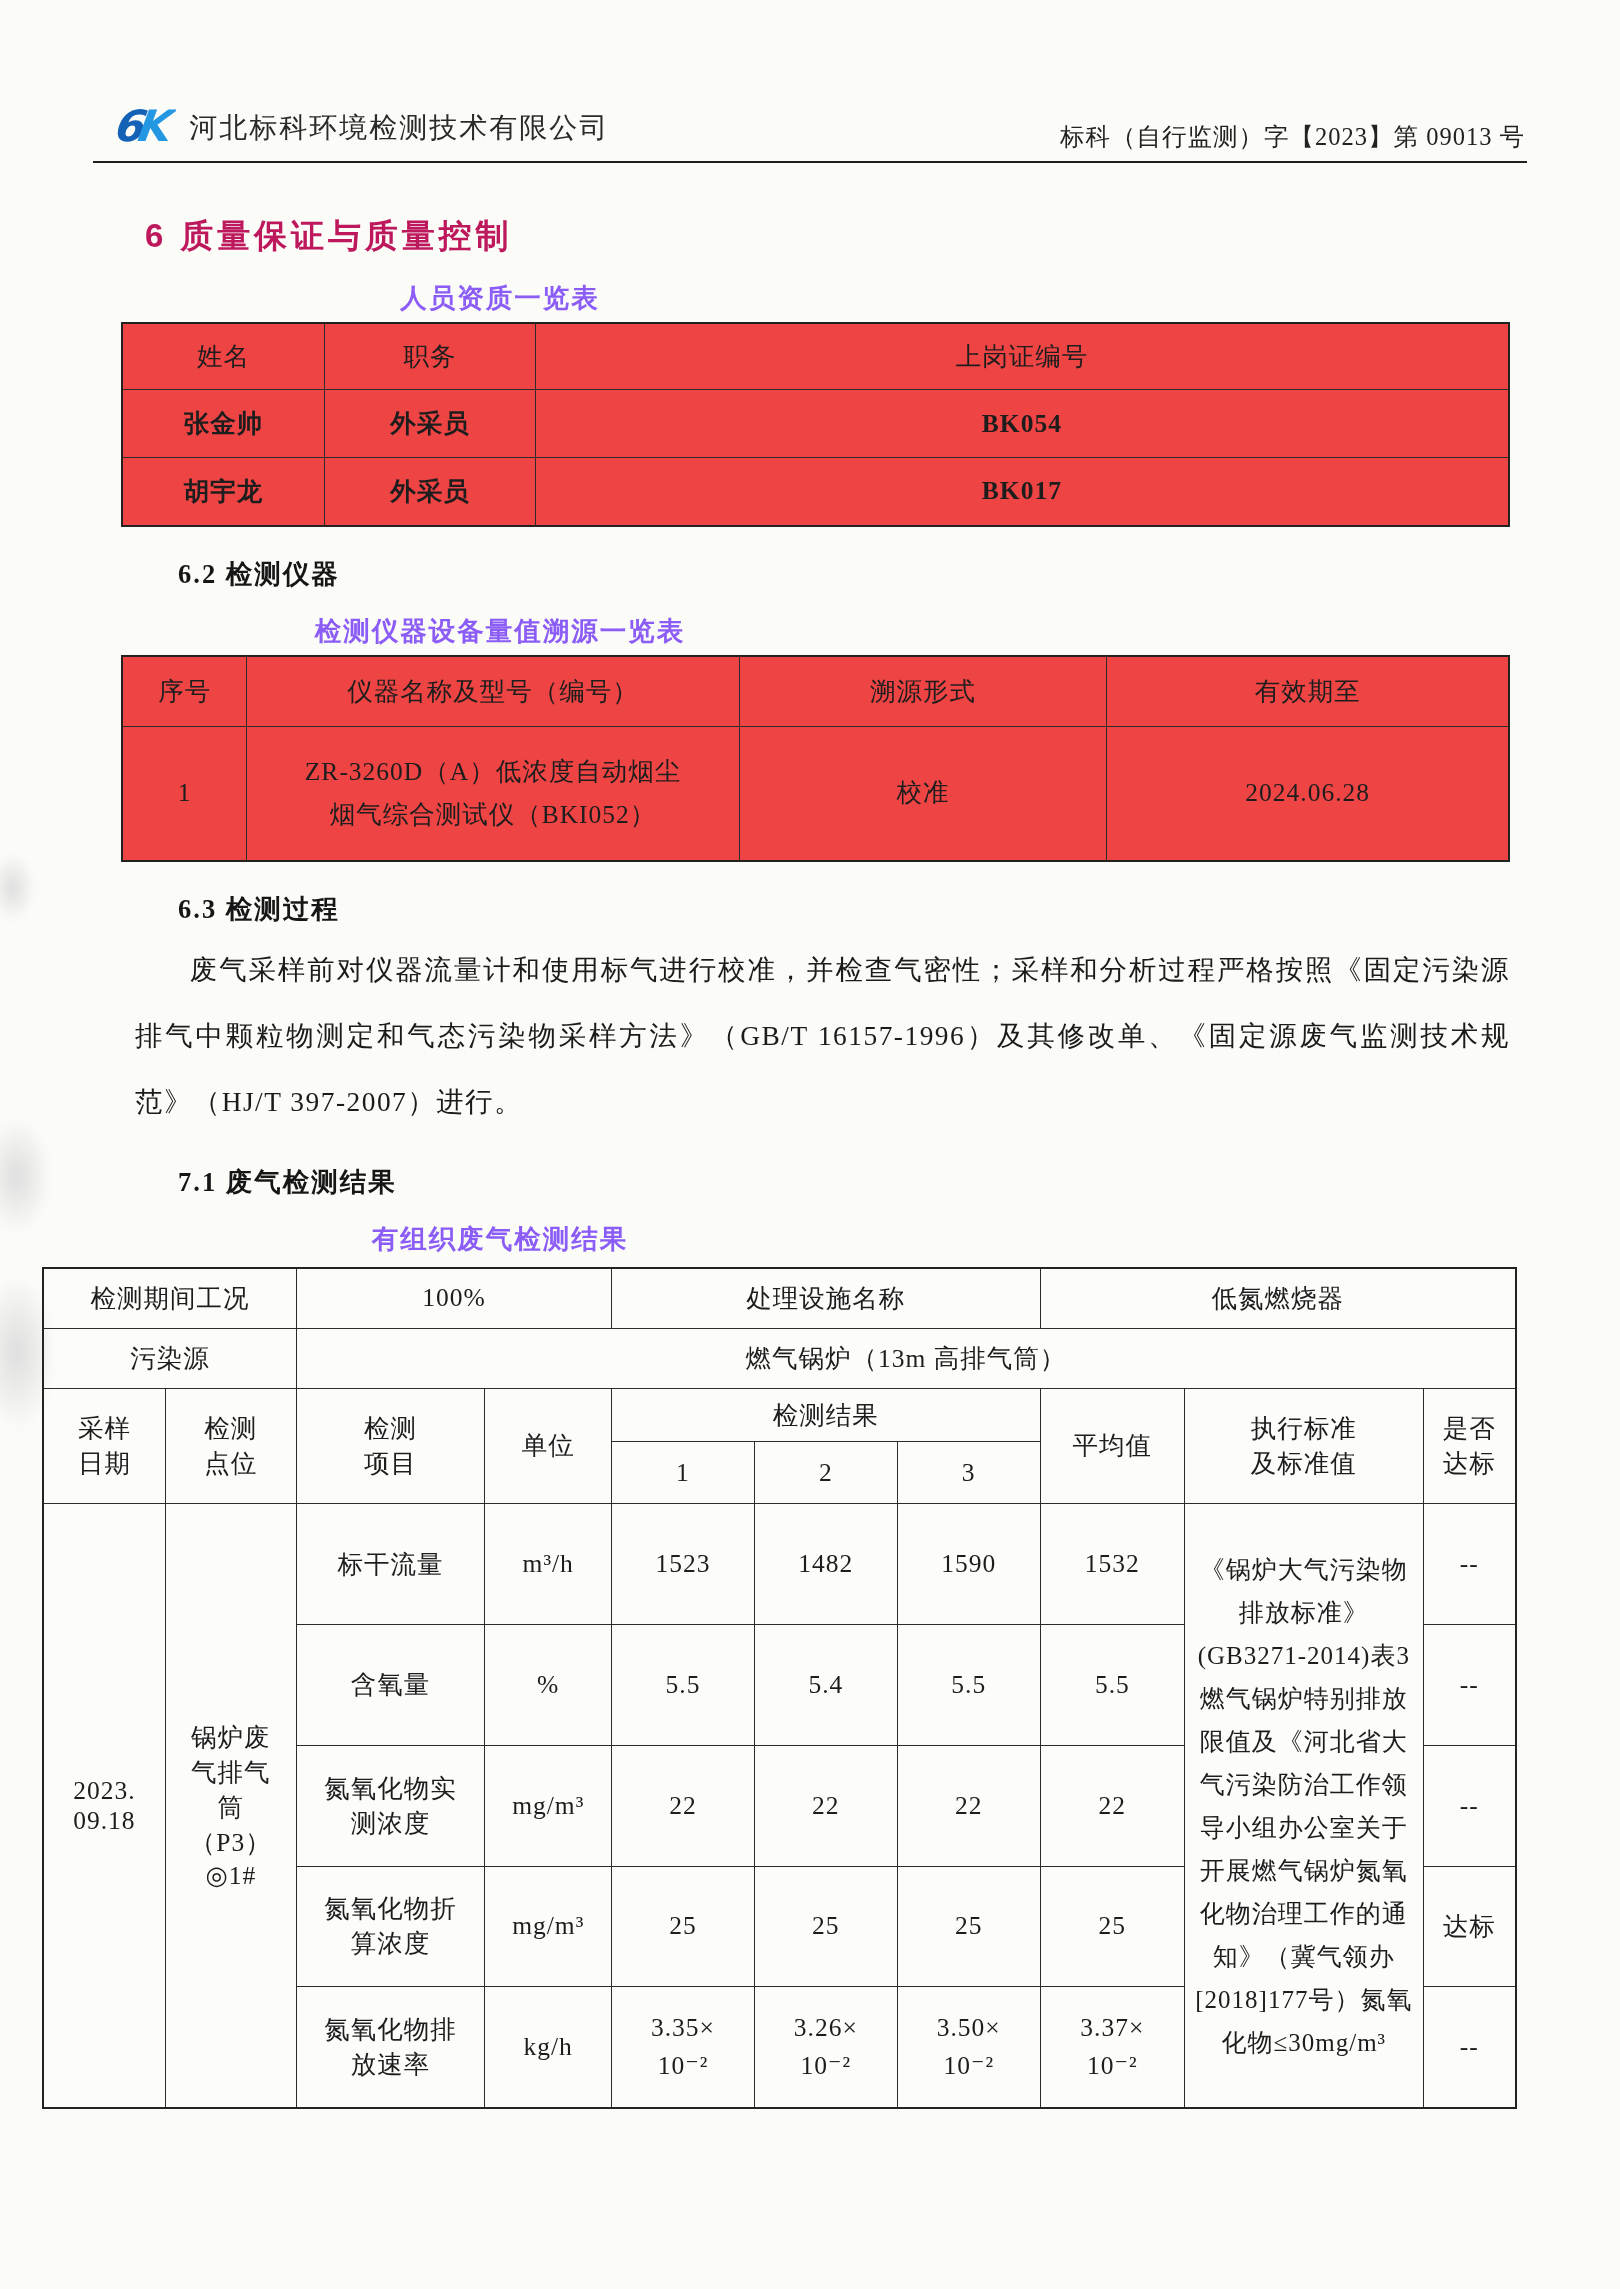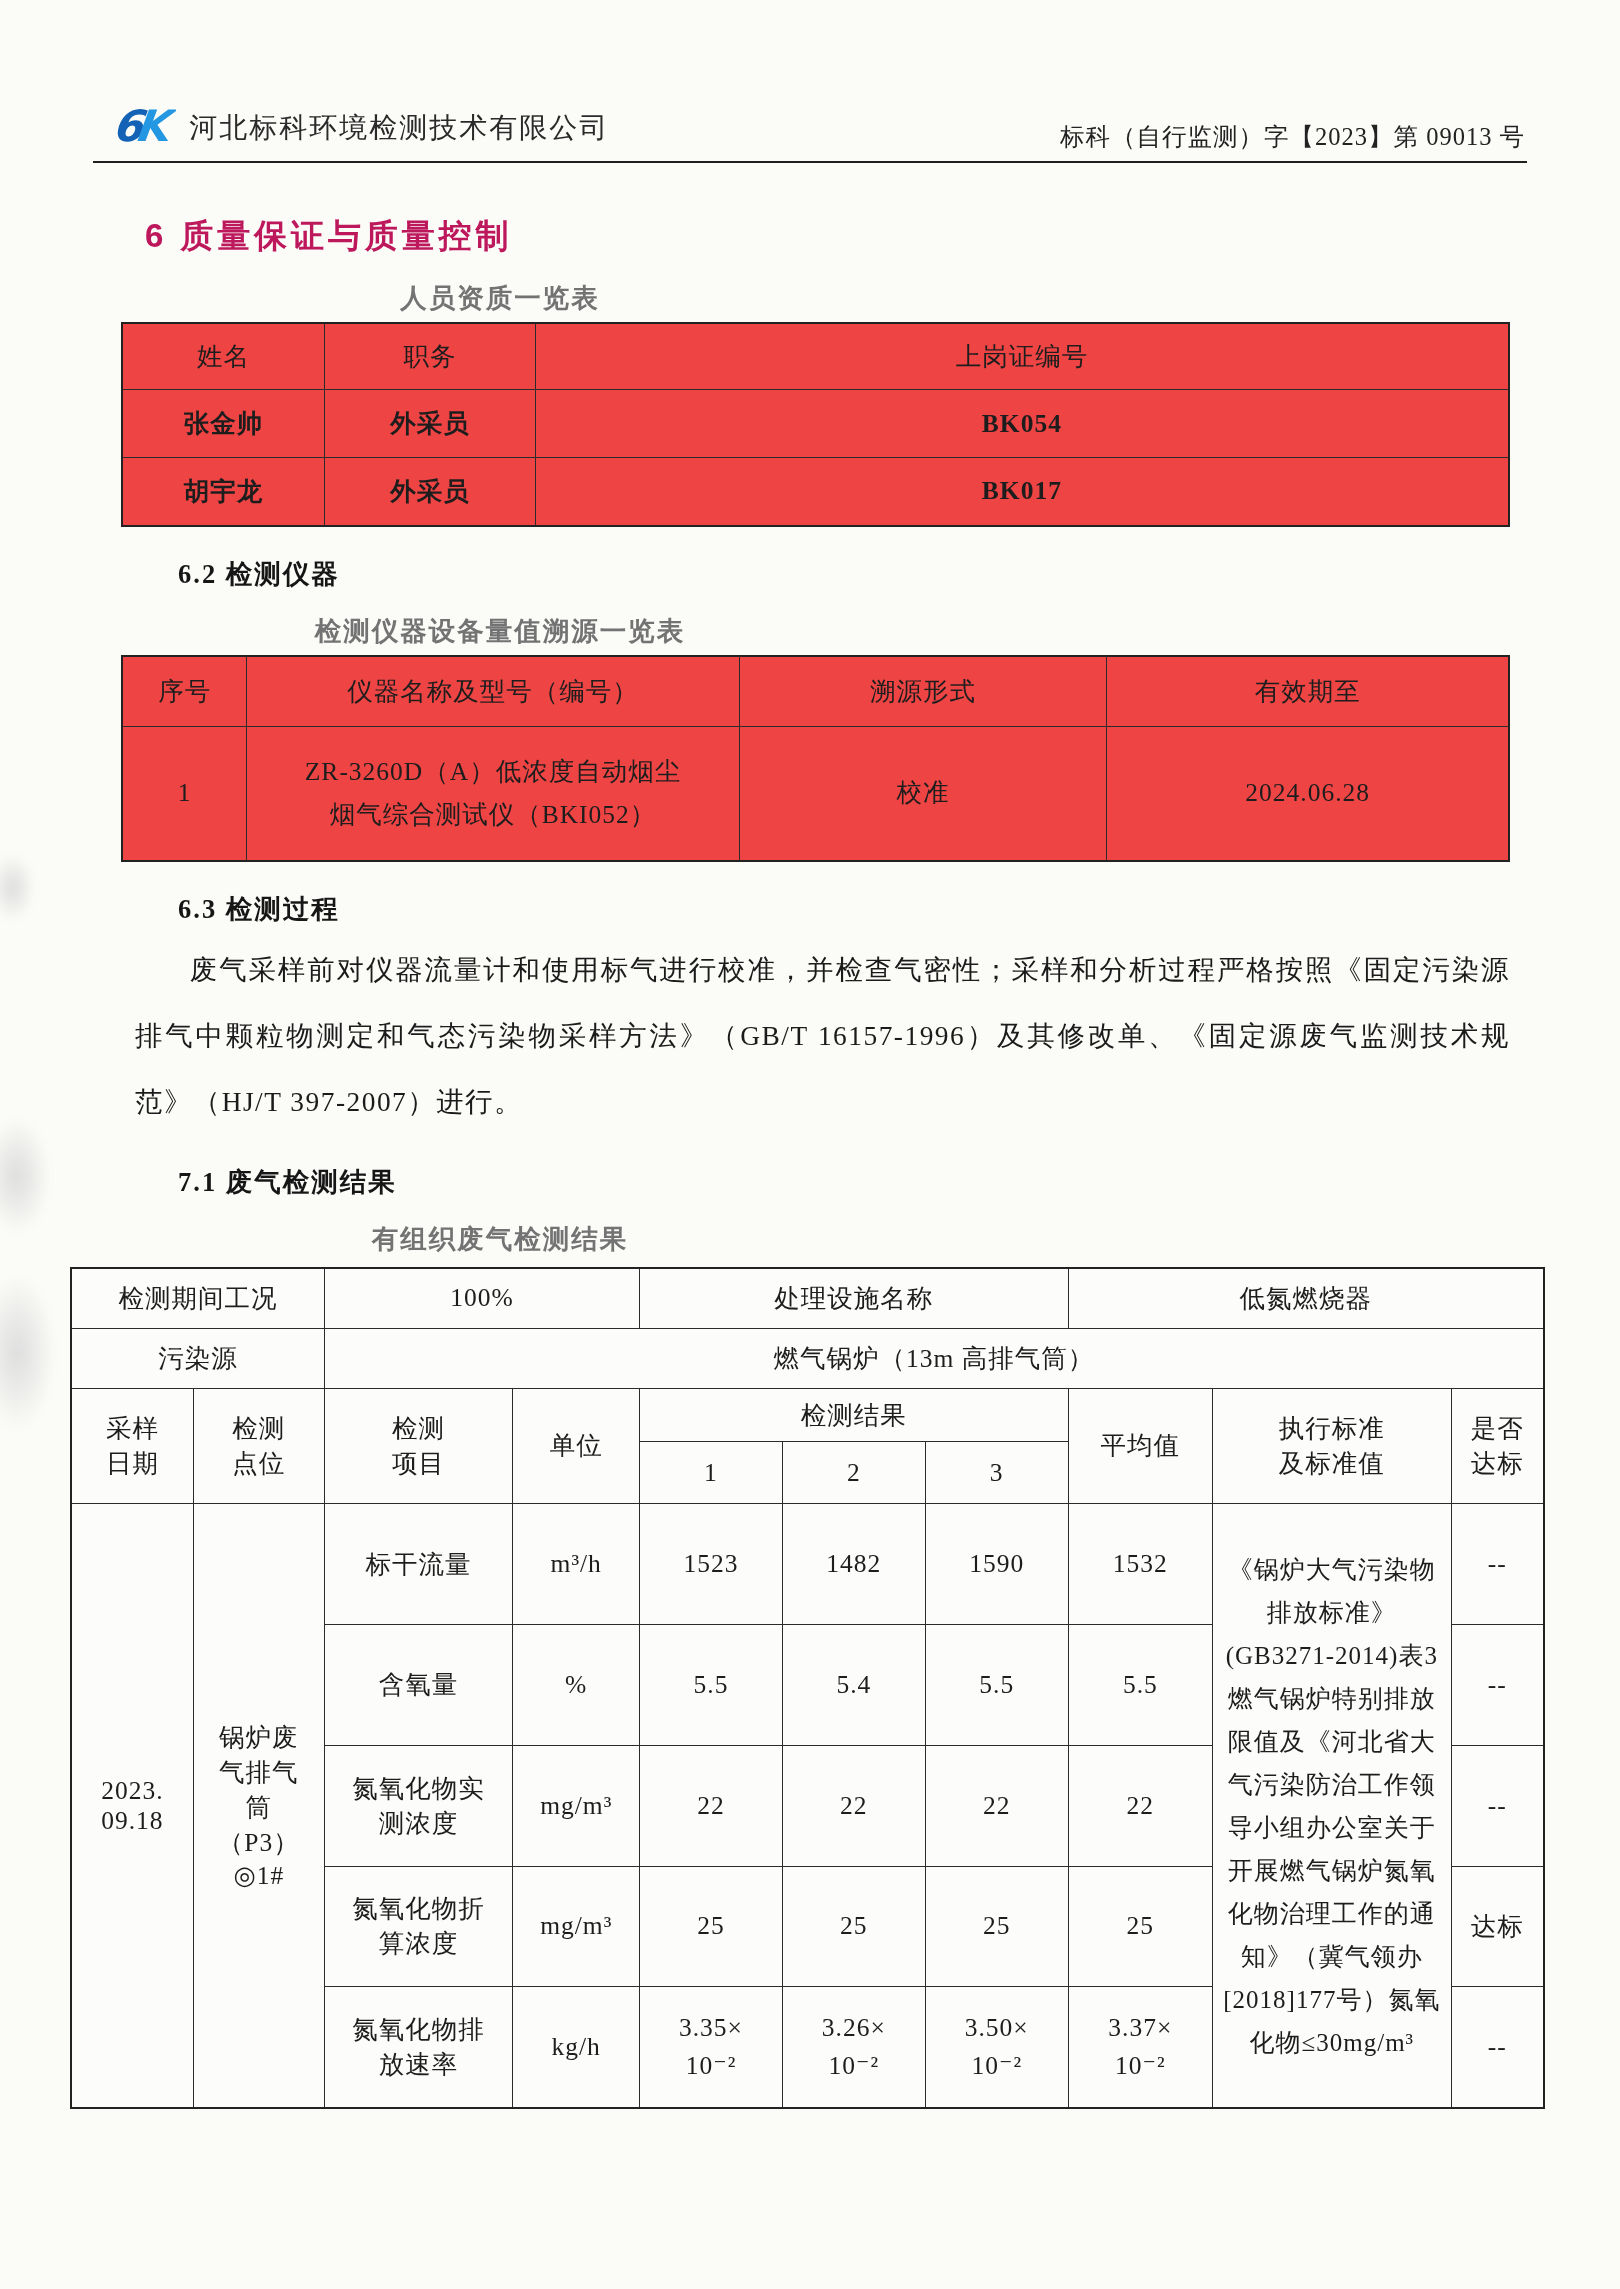--- a/index.html
+++ b/index.html
@@ -32,21 +32,21 @@
     font-family:"Liberation Sans","DejaVu Sans",sans-serif;
     font-size:33px;font-weight:bold;letter-spacing:3.9px;color:#be185d;
   }
   .h2{
     margin:29px 0 0 178px;
     font-size:26.5px;font-weight:bold;letter-spacing:2px;color:#161616;
   }
   .caption{
     margin:21.6px 0 0 93px;
     width:814px;text-align:center;
-    font-size:26.5px;font-weight:600;letter-spacing:2px;color:#737373;
+    font-size:26.5px;font-weight:600;letter-spacing:2px;color:#8b5cf6;
   }
   
   table{border-collapse:collapse;table-layout:fixed;}
   td{
     border:1.6px solid #2b2b2b;
     text-align:center;vertical-align:middle;
     font-size:25.5px;color:#1d1d1d;
     padding:3.9px 5.9px;letter-spacing:1px;
     overflow:hidden;
   }
@@ -56,21 +56,21 @@
   .t1-row td{height:59px;font-weight:bold;}
   .t2-head td{height:61px;}
   .t2-row td{height:125px;line-height:1.65;}
   
   .para{
     margin:9.8px 110px 0 135px;
     font-size:27.4px;line-height:66px;letter-spacing:1.5px;
     text-align:justify;text-indent:2em;color:#1b1b1b;
   }
   
-  .tbl3{border:2.9px solid #222;margin-left:70px;width:1475px;margin-top:9.8px;background:#fcfcfa;}
+  .tbl3{border:2.9px solid #222;margin-left:42px;width:1475px;margin-top:9.8px;background:#fcfcfa;}
   .tbl3 td{padding:2.9px 3.9px;}
   .r-cond td{height:53px;}
   .r-src td{height:53px;}
   .r-h1 td{height:47px;}
   .r-h2 td{height:55px;}
   .r-data td{height:114px;}
   .cell-left{text-align:center;padding-left:15.7px;}
   .std-cell{line-height:1.72;font-size:25px;padding:5.9px 9.8px;}
   .sup{line-height:1.5;}
   

